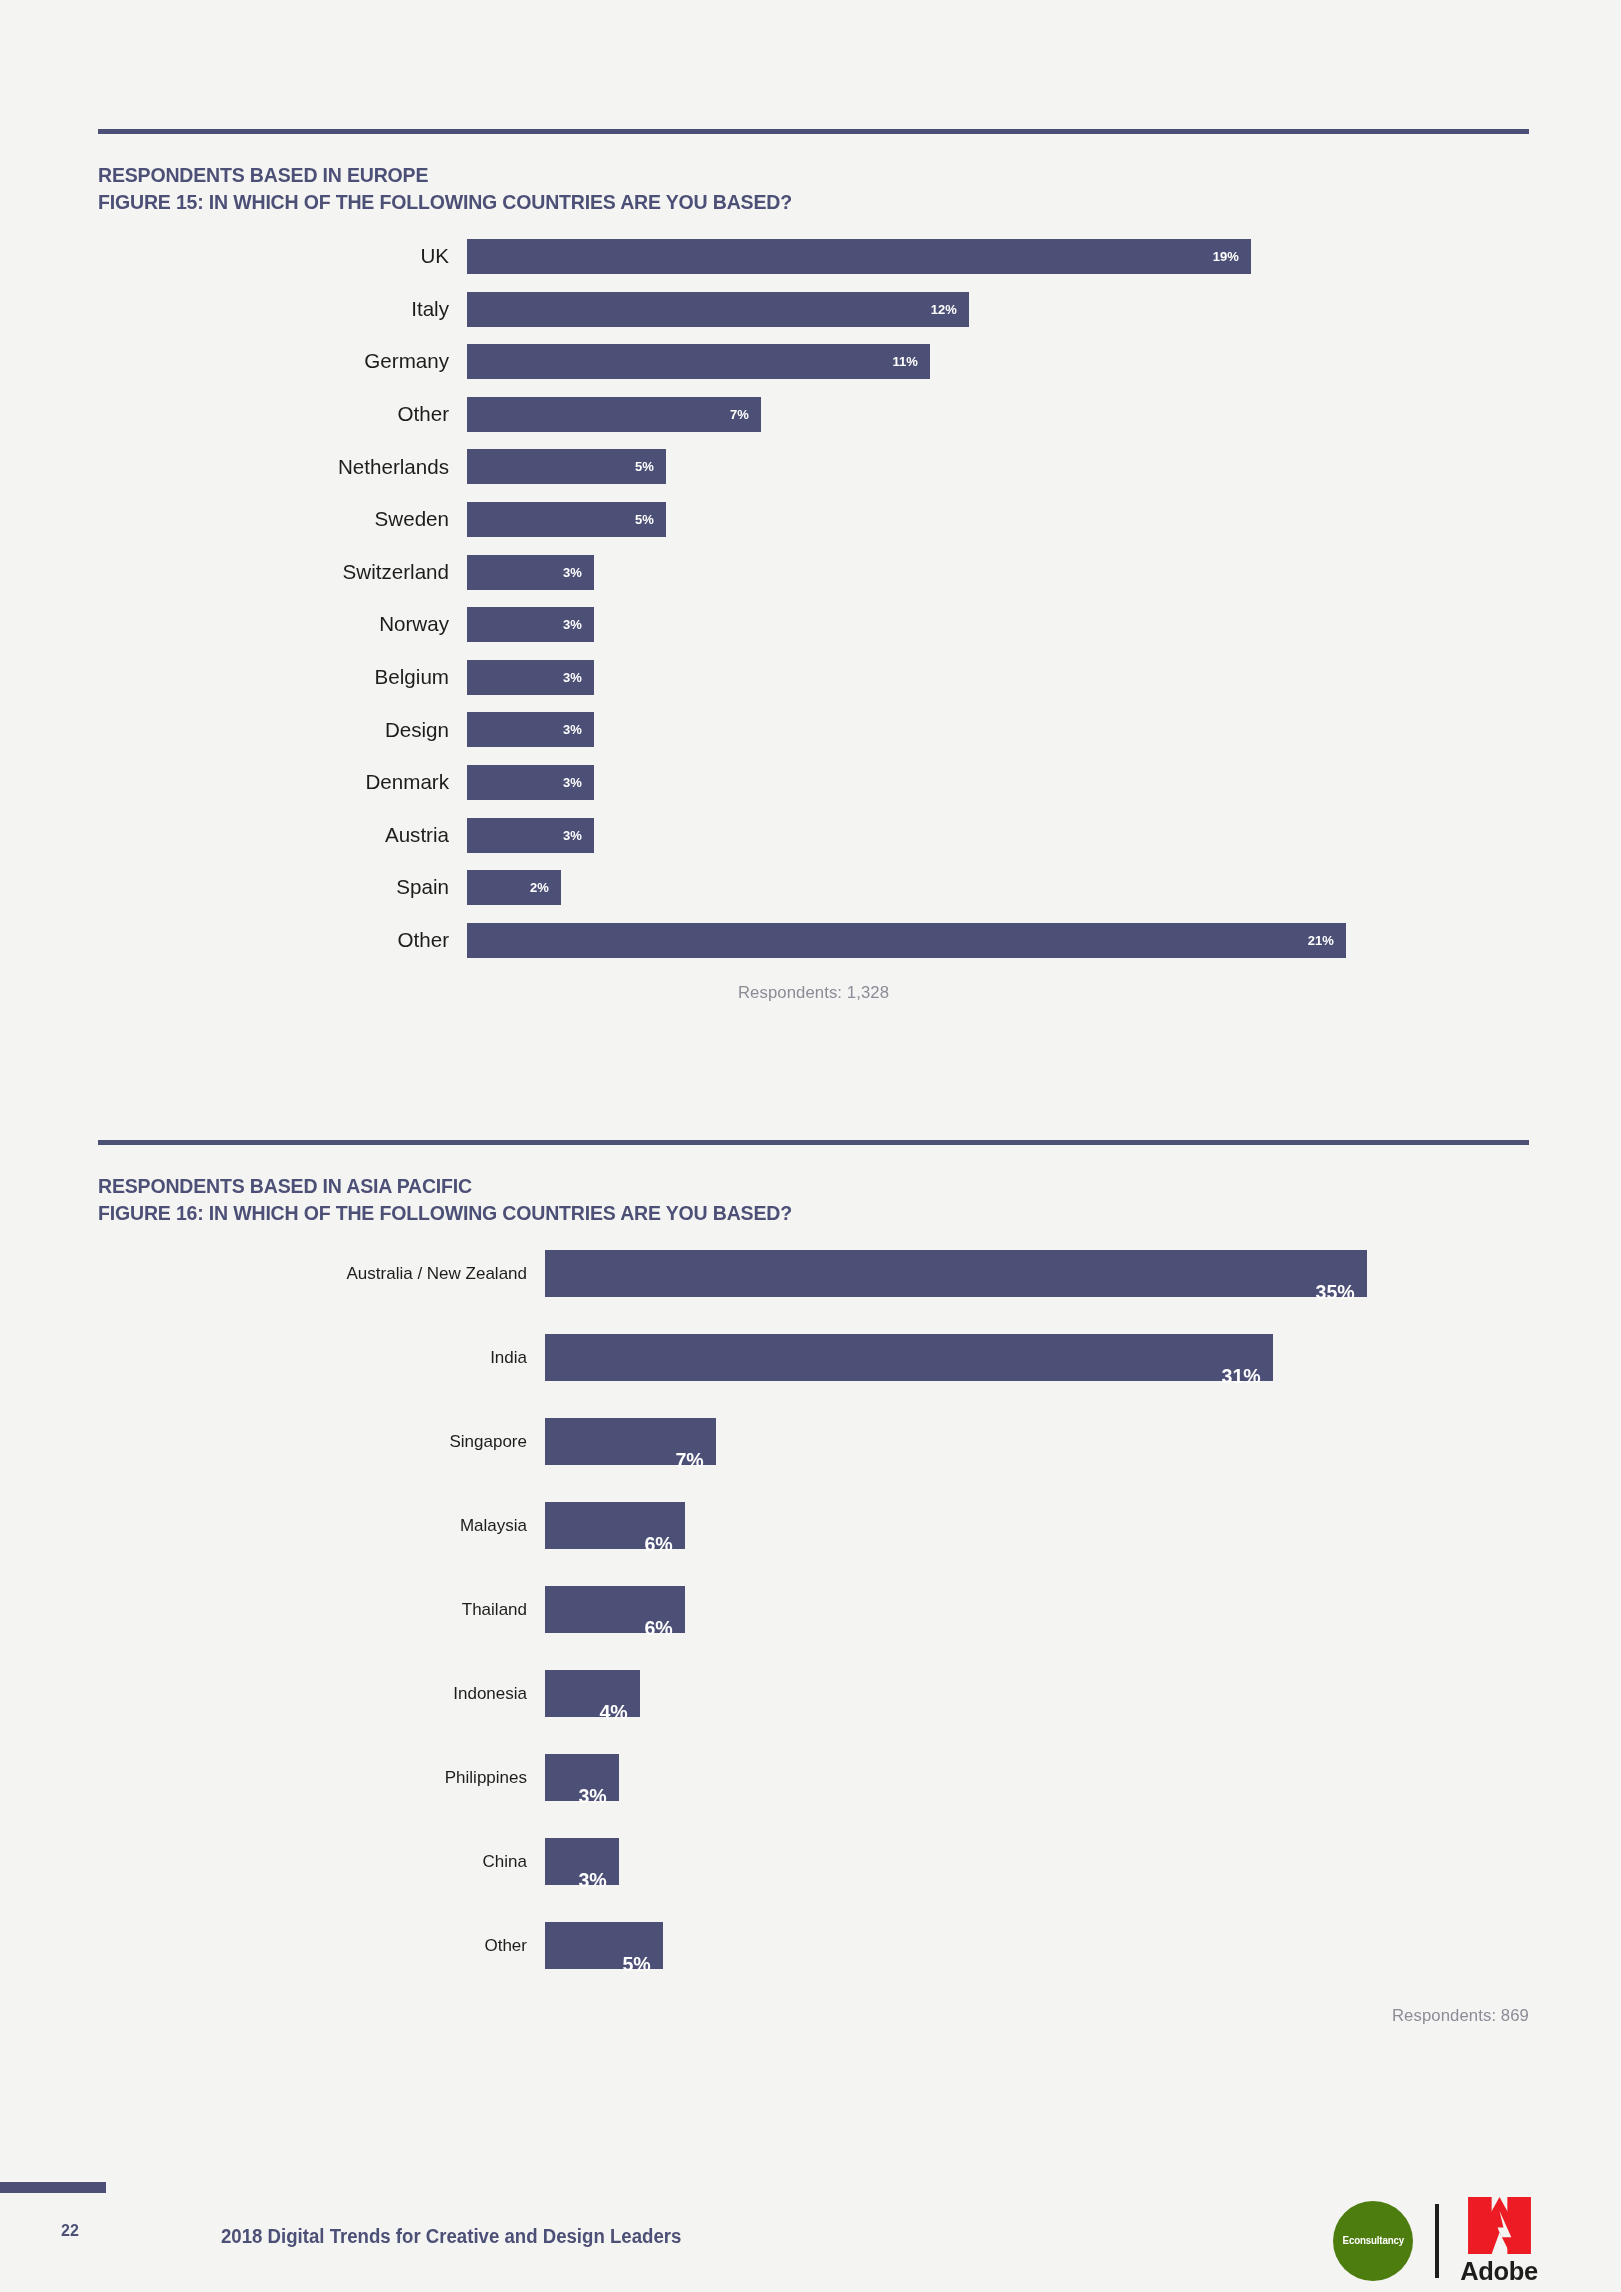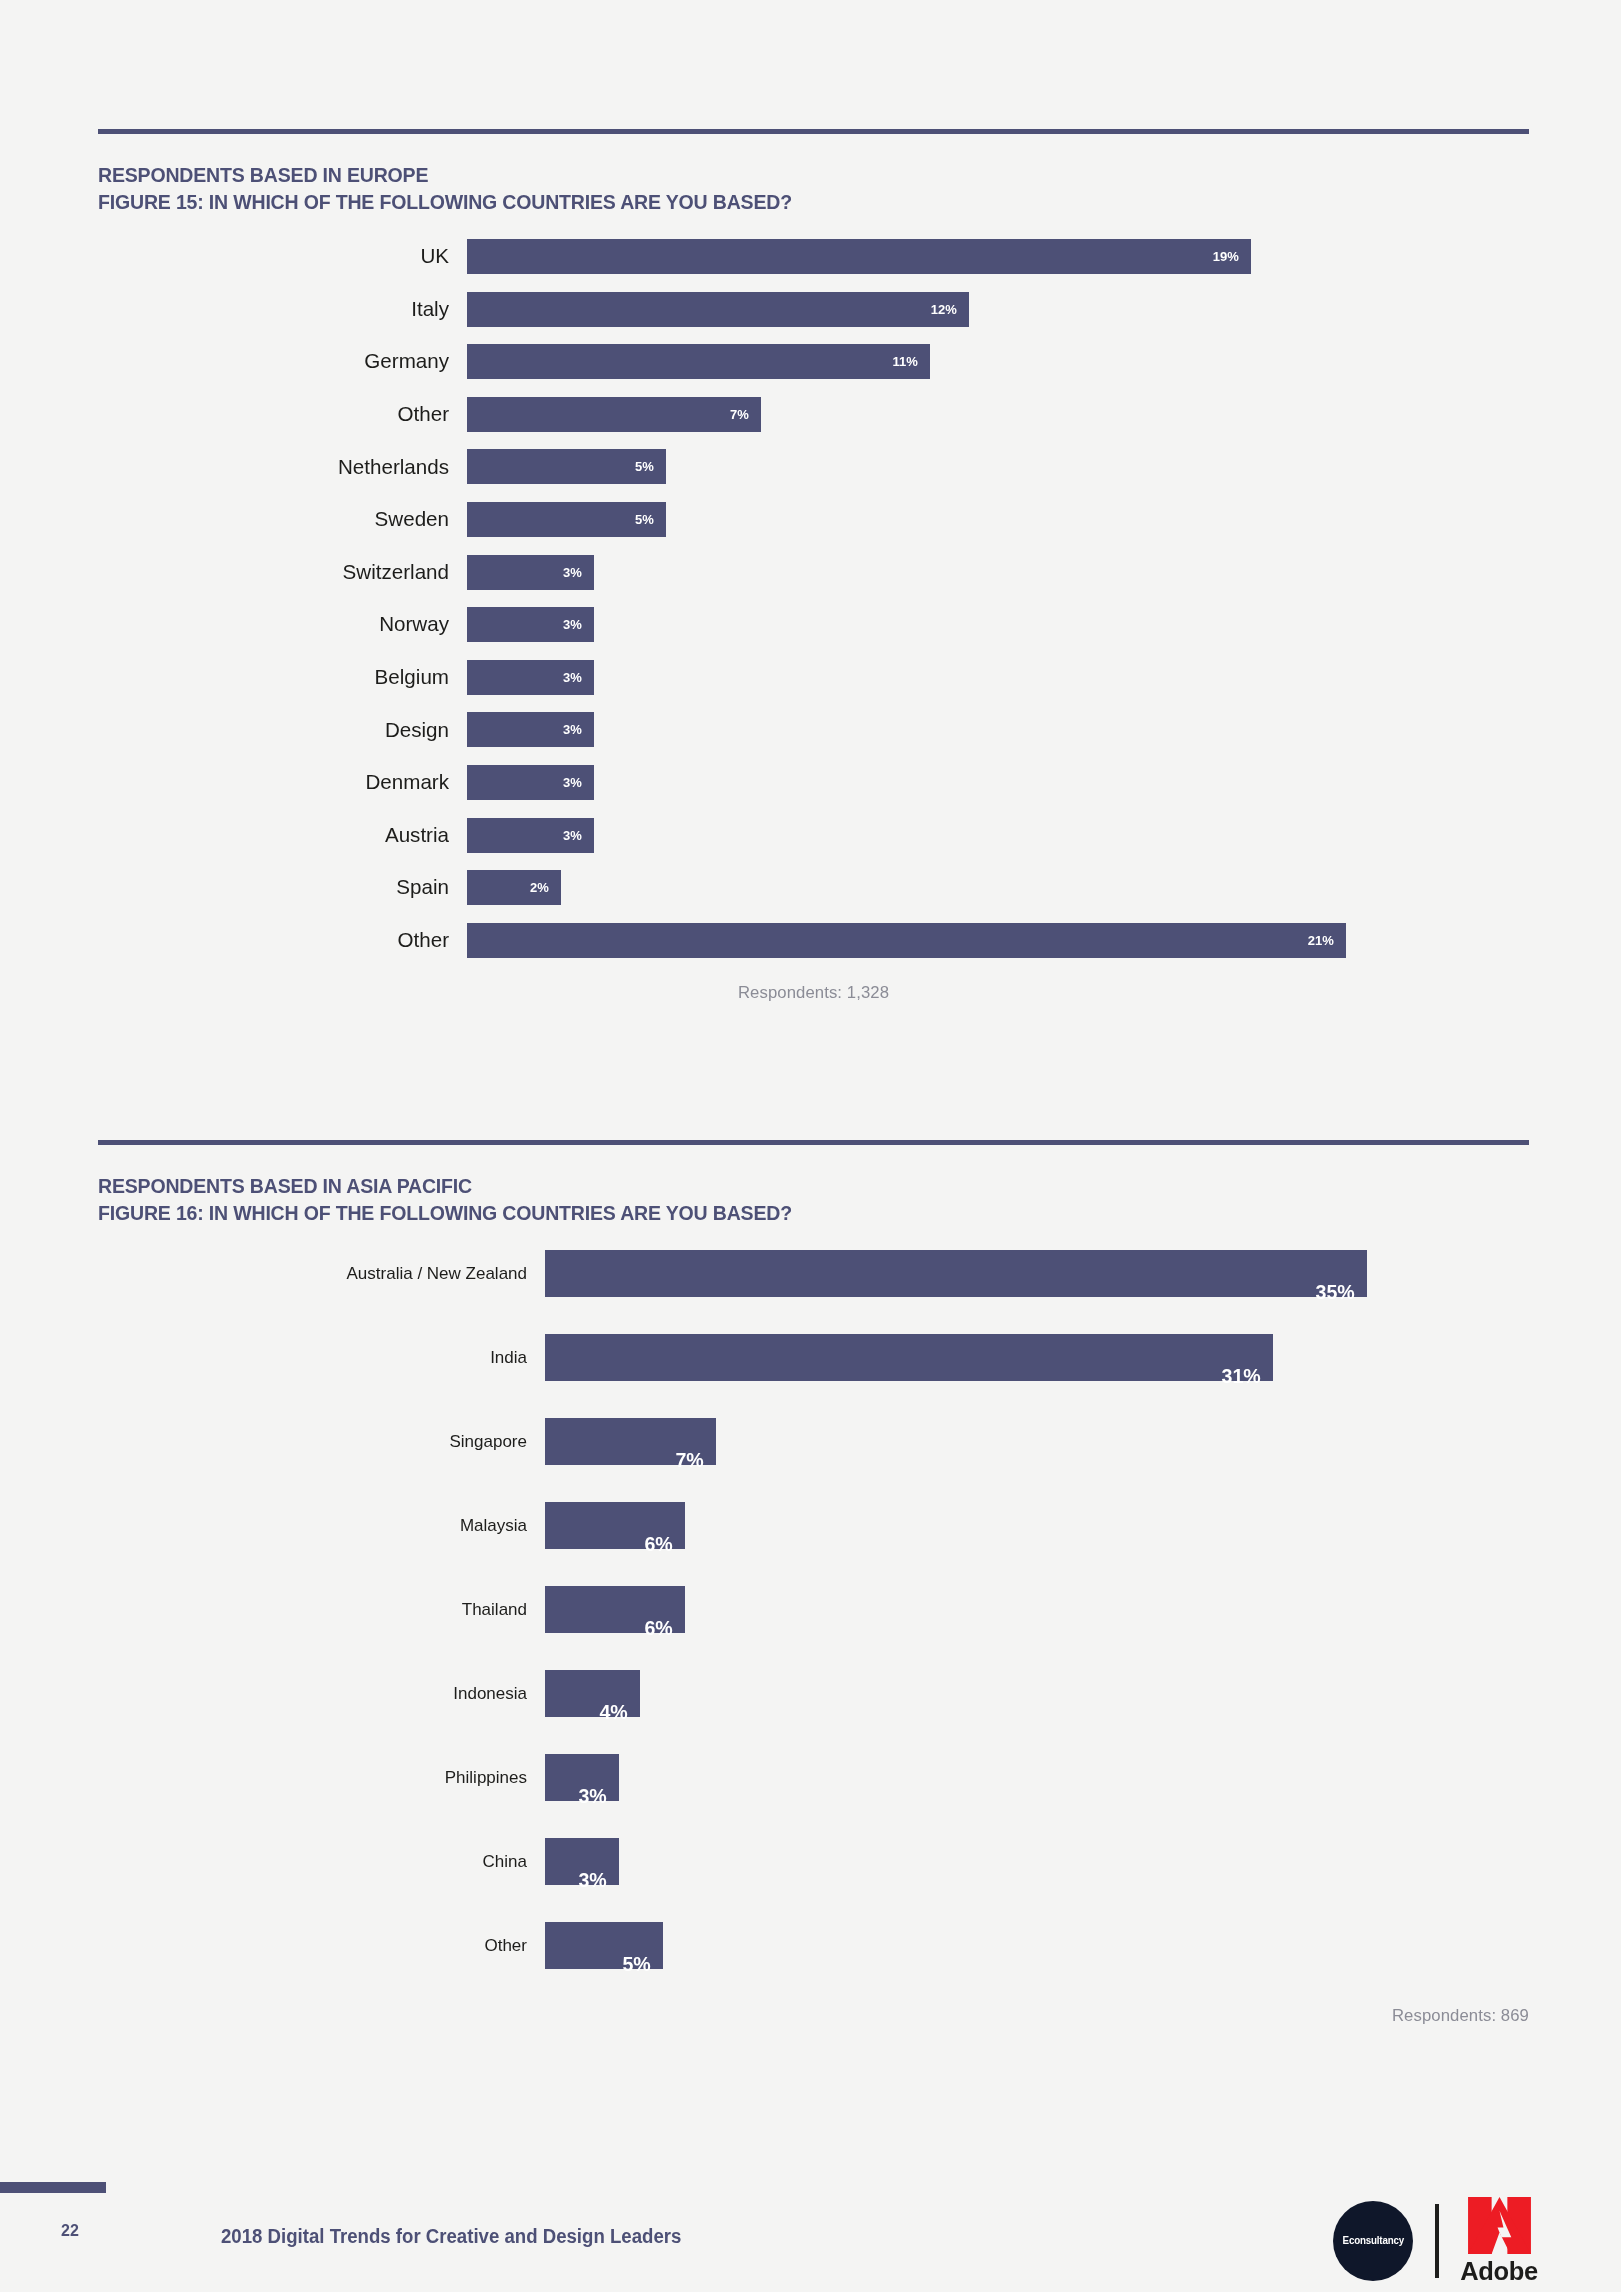--- a/index.html
+++ b/index.html
@@ -155,21 +155,21 @@
     right: 83px;
     top: 11.8px;
     display: flex;
     align-items: center;
     height: 94px;
   }
   .econ-logo {
     width: 80px;
     height: 80px;
     border-radius: 50%;
-    background: #0f172a;
+    background: #4d7c0f;
     display: flex;
     align-items: center;
     justify-content: center;
   }
   .econ-logo-text {
     color: #ffffff;
     font-size: 10.3px;
     font-weight: bold;
     letter-spacing: -0.2px;
     line-height: 1;

